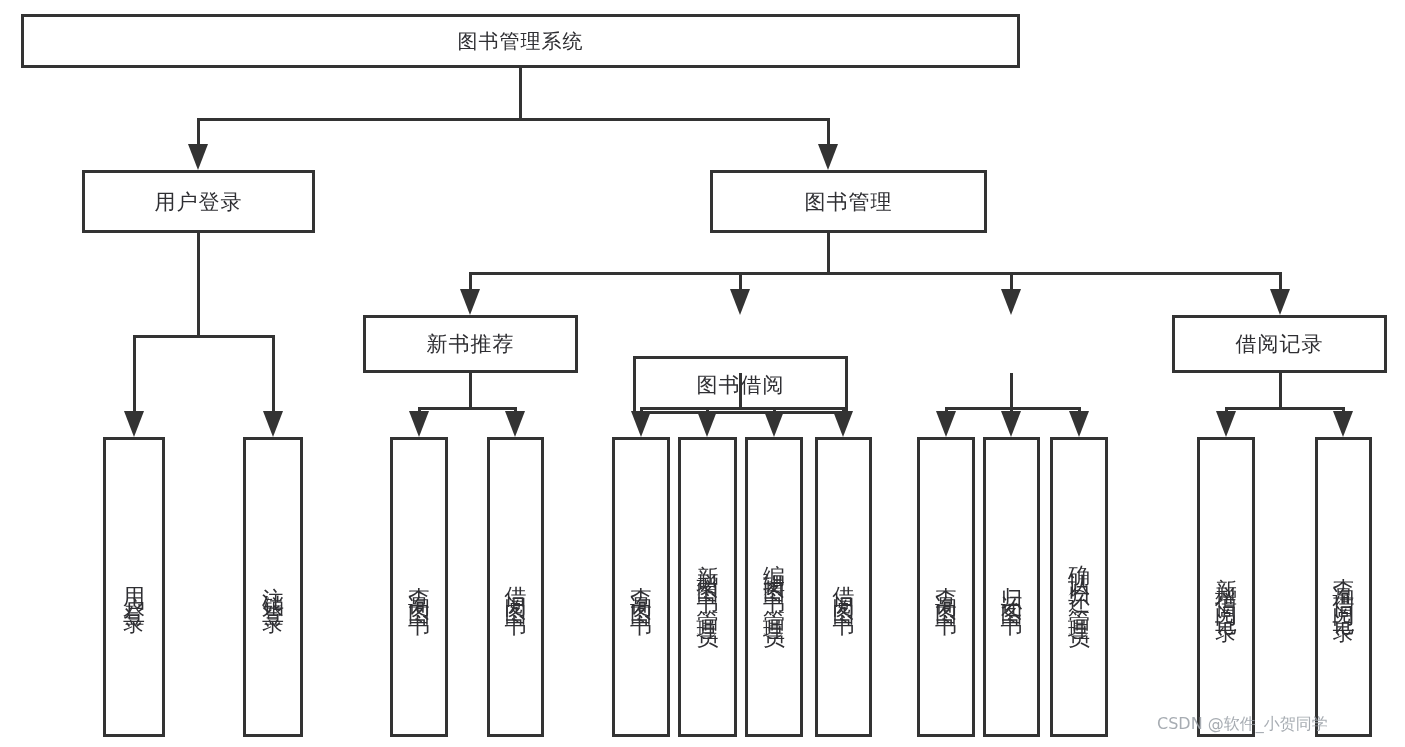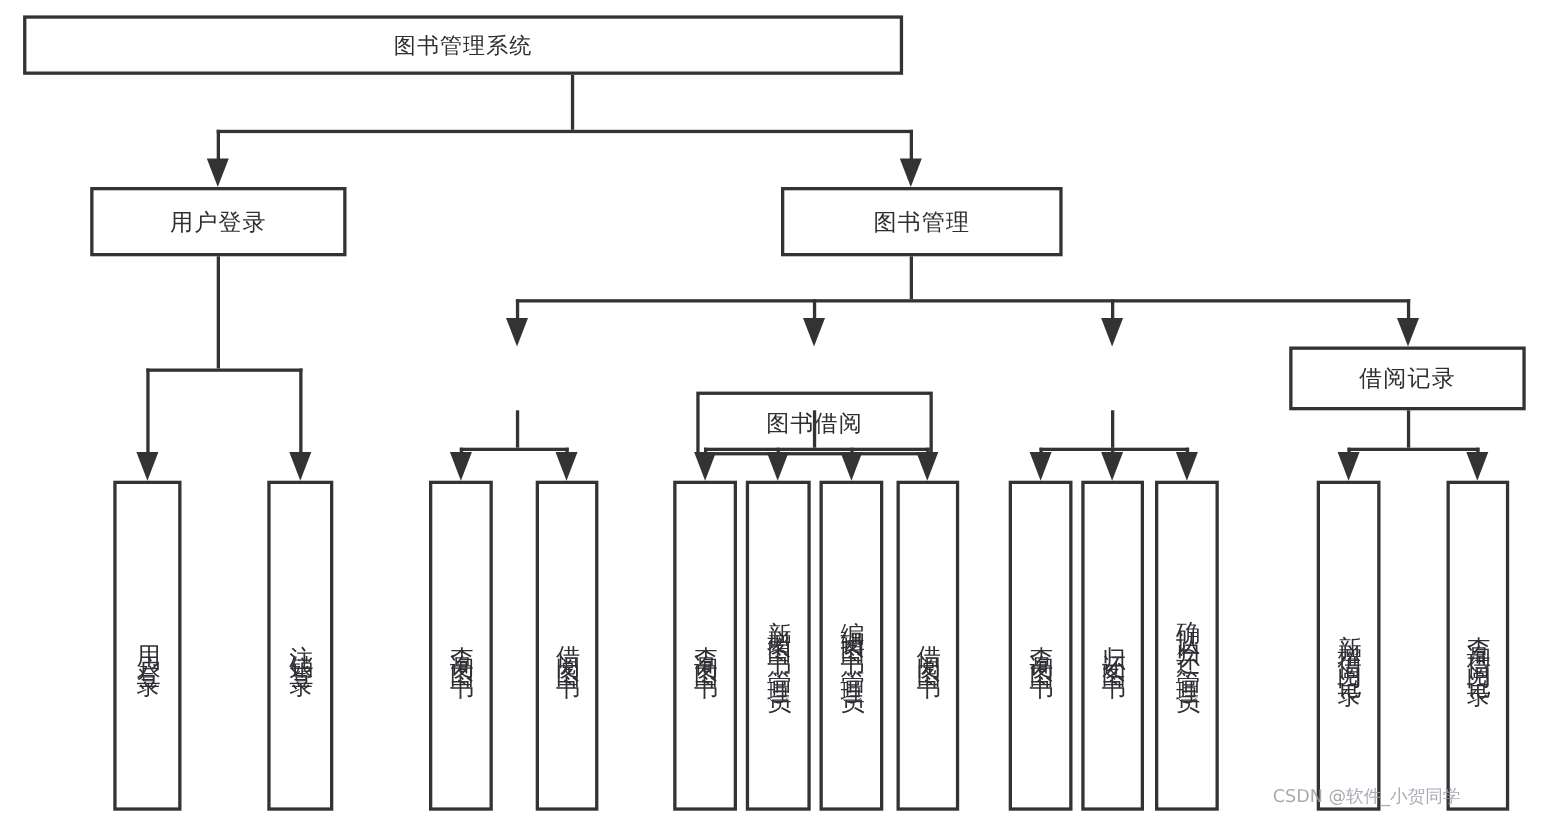--- a/index.html
+++ b/index.html
@@ -53,31 +53,34 @@
     opacity: 0.88;
     z-index: 10;
     white-space: nowrap;
   }
 </style>
 </head>
 <body>
 
 <div class="canvas">
 
-  <div class="box hbox root" style="left:21px; top:14px; width:800px; height:54px;">
+  <div class="box hbox root" style="left:21px; top:14px; width:999px; height:54px;">
     <span>图书管理系统</span>
   </div>
 
   <div class="box hbox" style="left:82px; top:170px; width:233px; height:63px;">
     <span>用户登录</span>
   </div>
-  <div class="box hbox" style="left:710px; top:170px; width:256px; height:63px;">
+  <div class="box hbox" style="left:710px; top:170px; width:277px; height:63px;">
     <span>图书管理</span>
   </div>
 
+  <div class="box hbox" style="left:363px; top:315px; width:215px; height:58px;">
+    <span>新书推荐</span>
+  </div>
   <div class="box hbox" style="left:633px; top:315px; width:215px; height:58px;margin-top:41px;">
     <span>图书借阅</span>
   </div>
   <div class="box hbox" style="left:1172px; top:315px; width:215px; height:58px;">
     <span>借阅记录</span>
   </div>
 
   <div class="box vbox" style="left:103px; top:437px; width:62px; height:300px;">
     <span class="vlabel">用户登录</span>
   </div>

